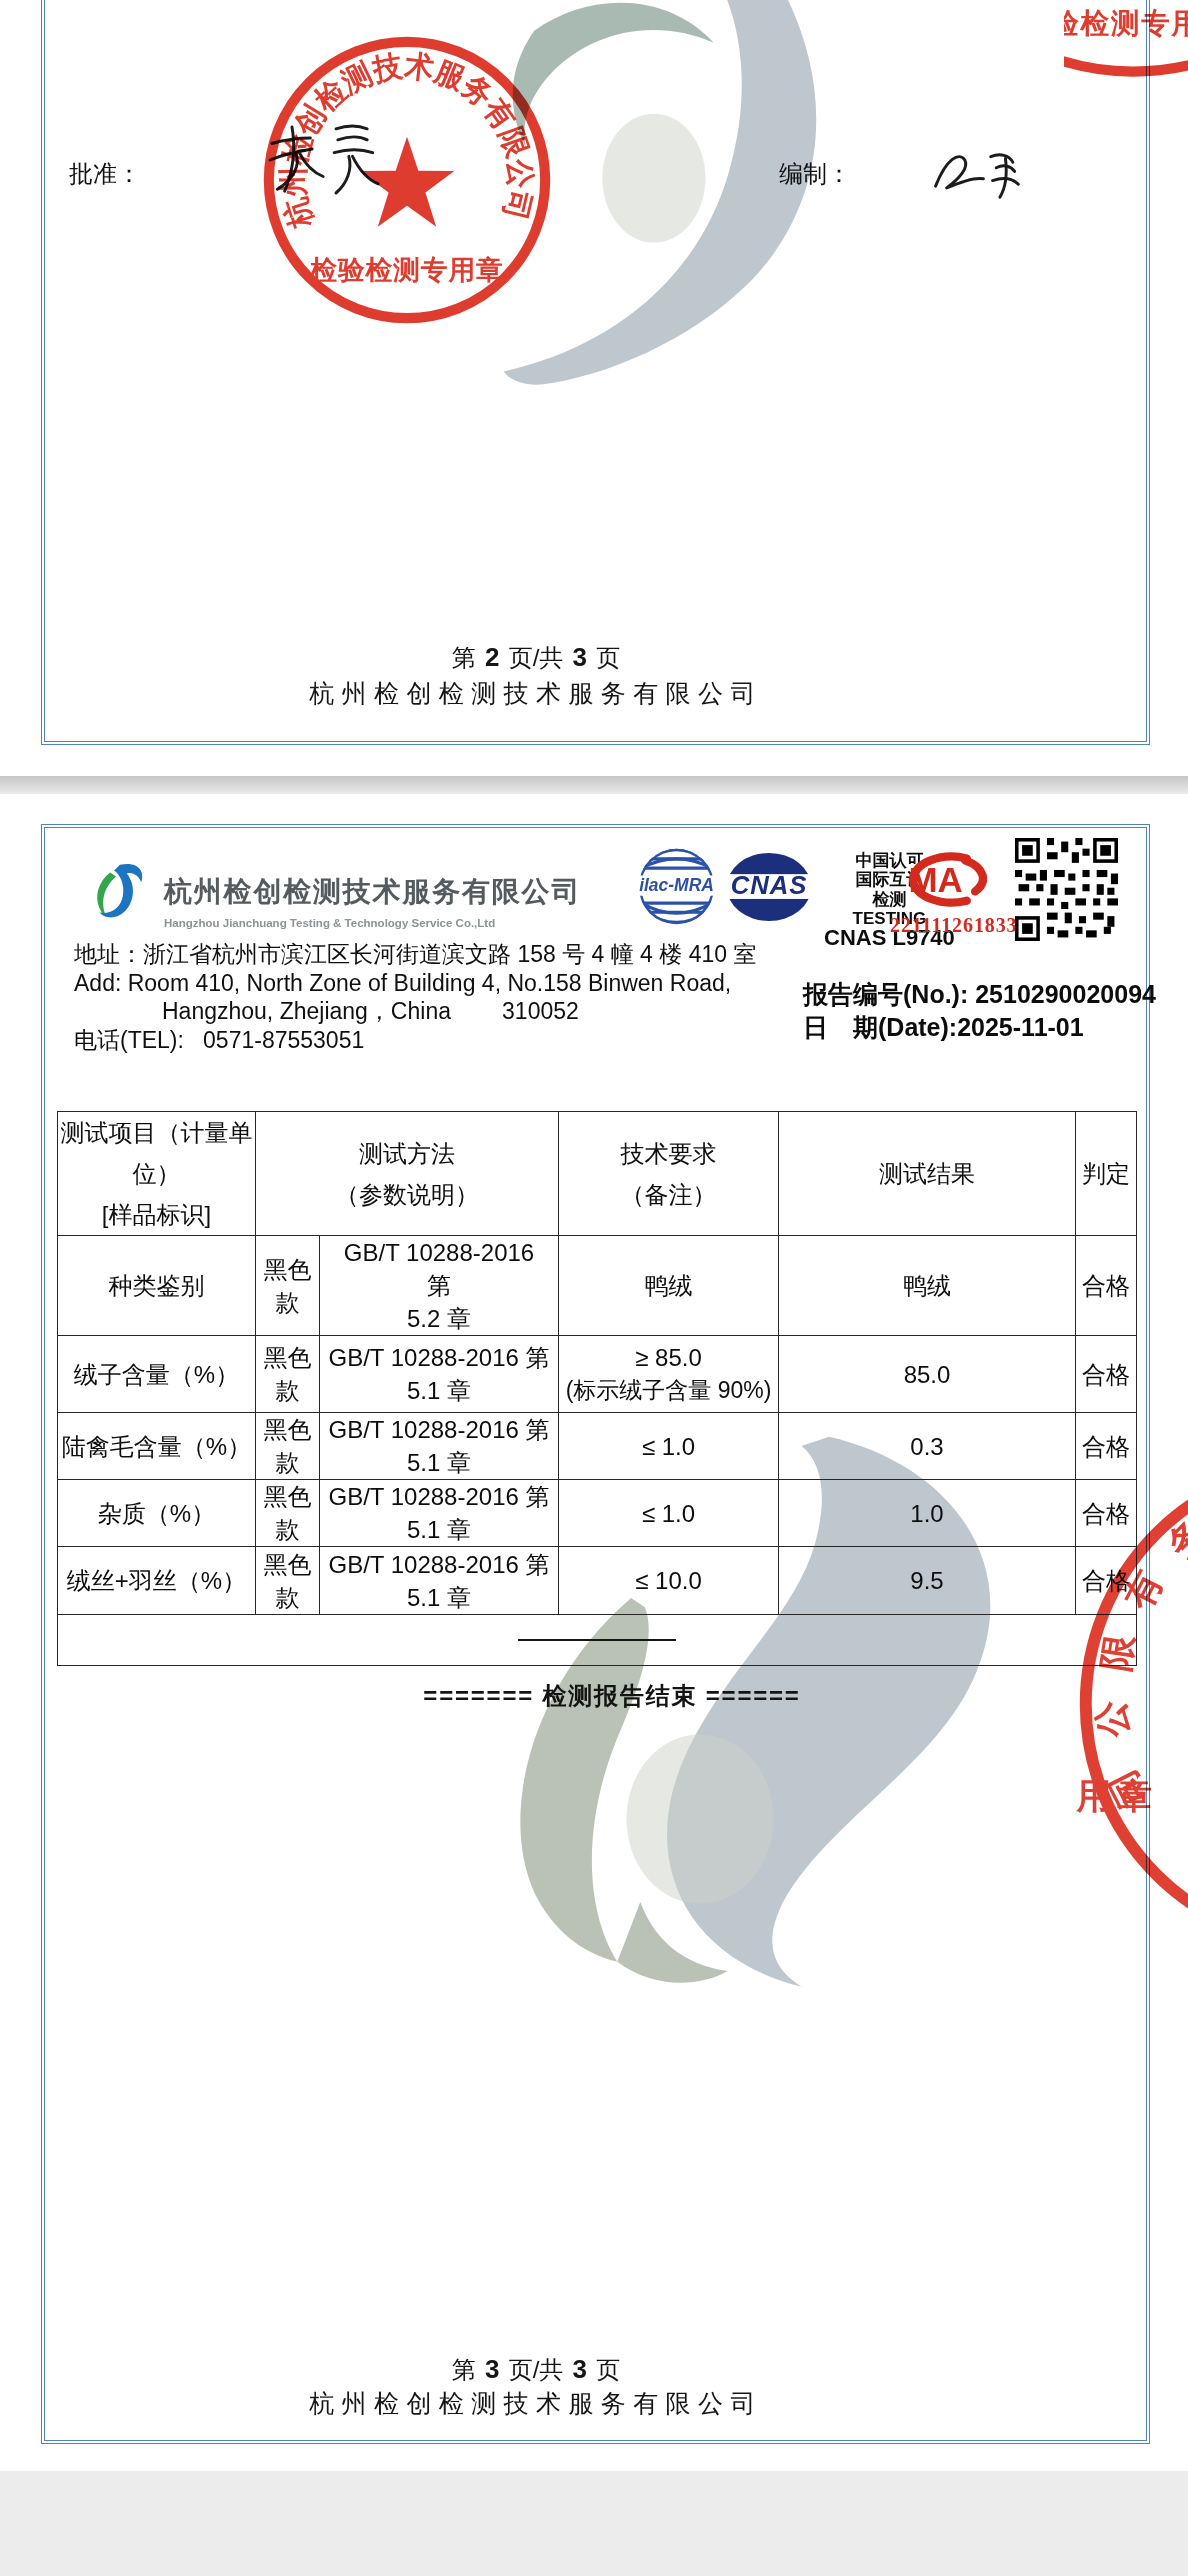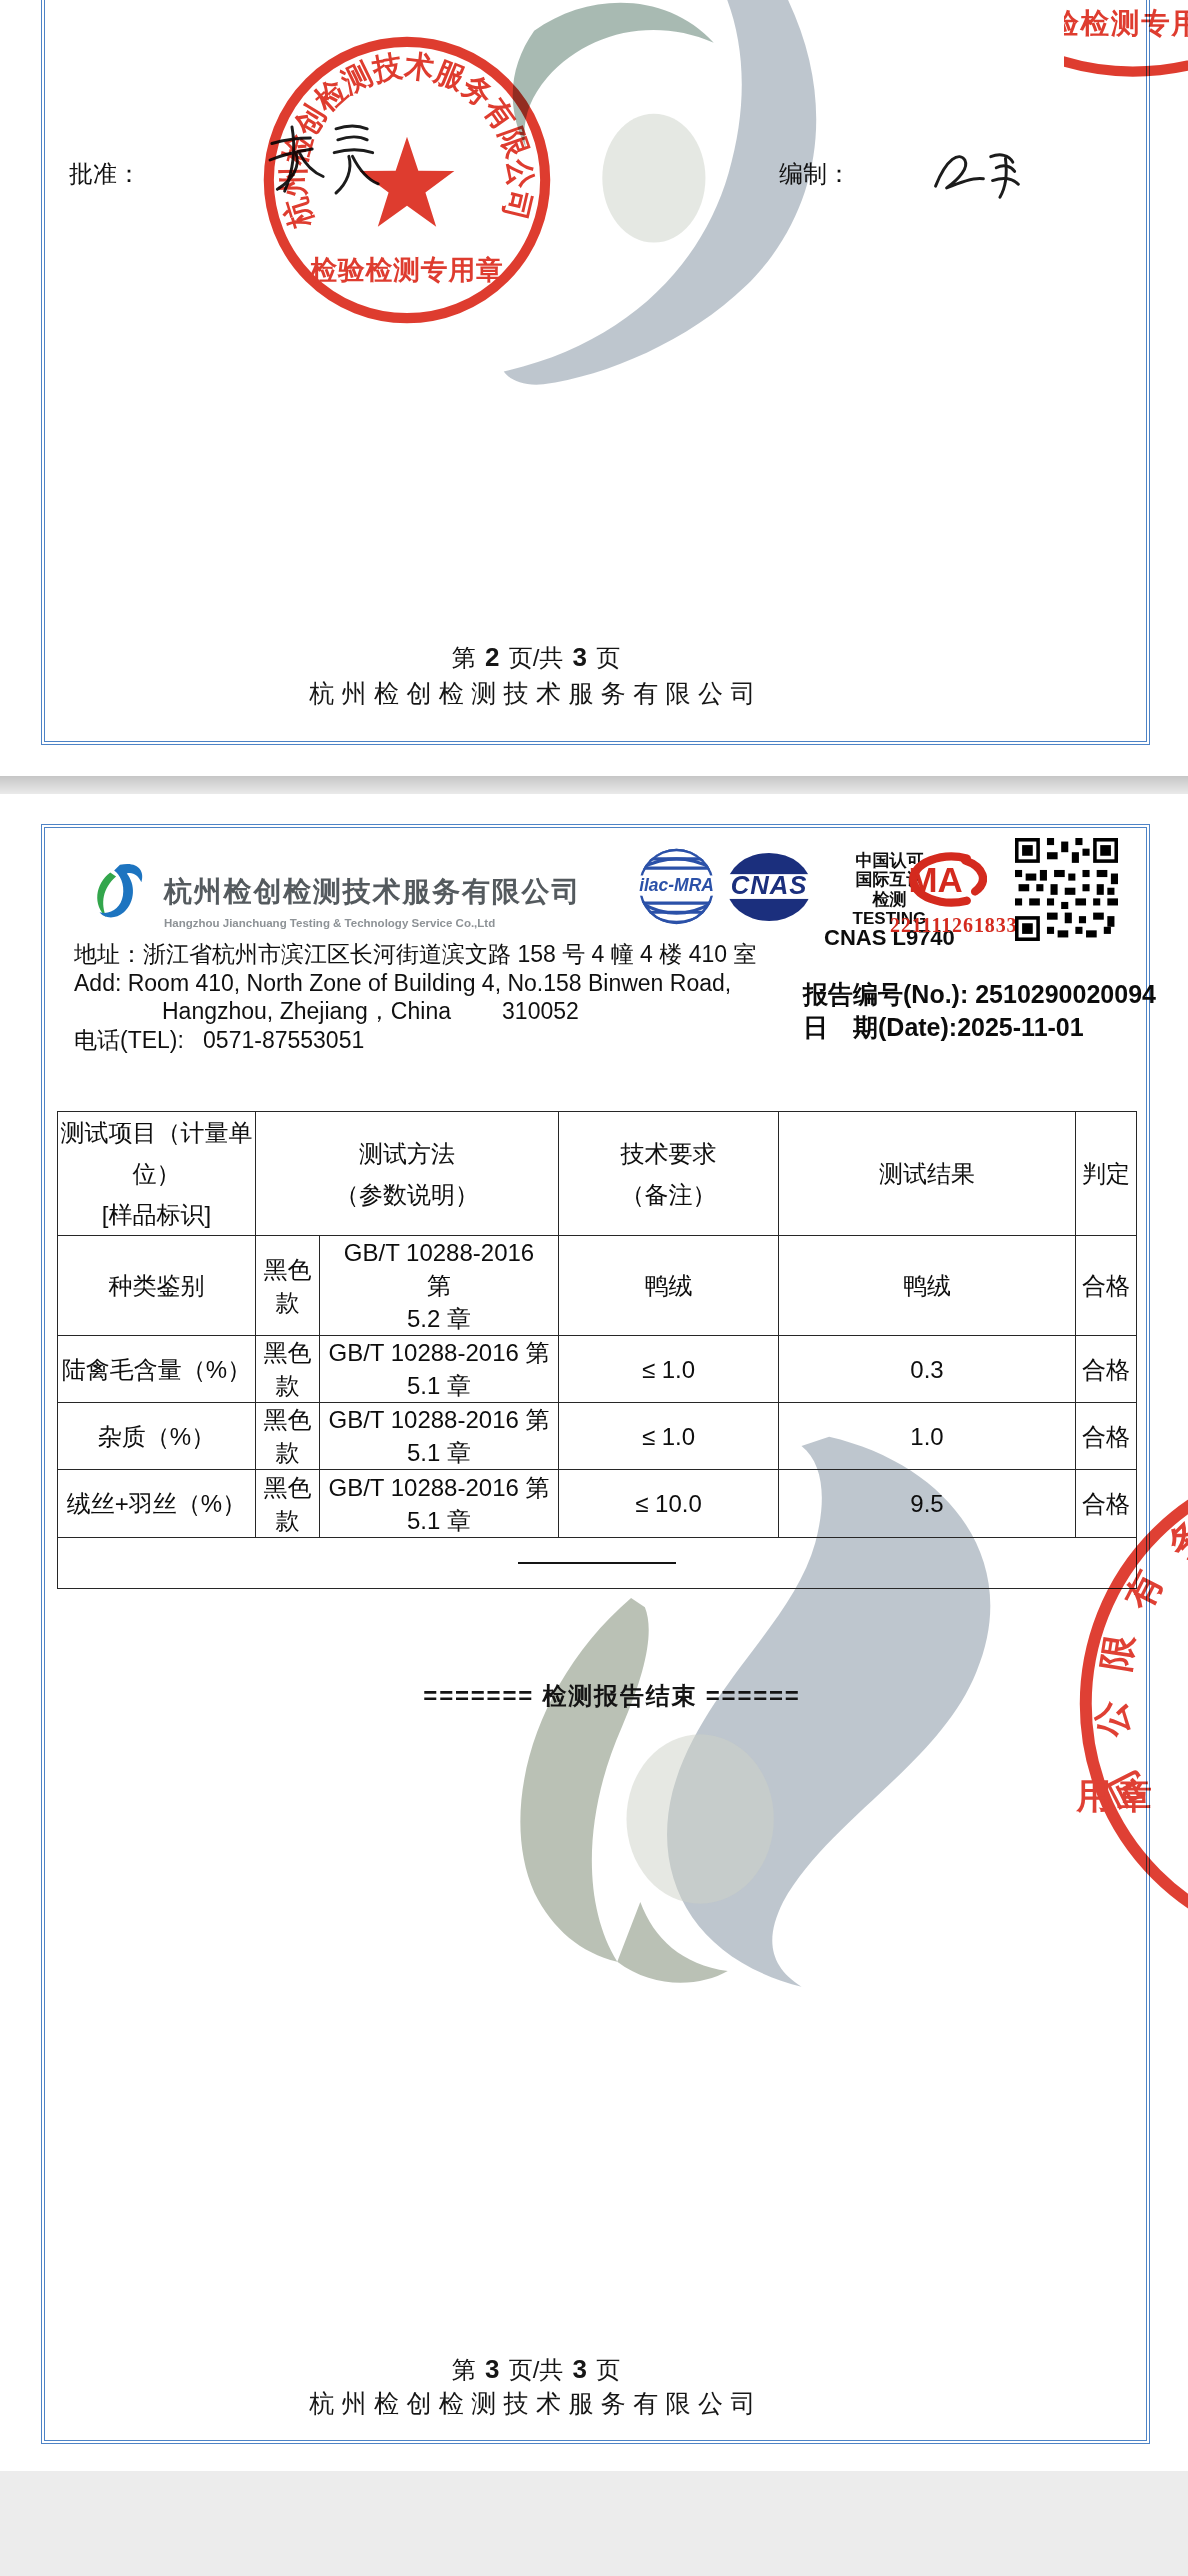--- a/index.html
+++ b/index.html
@@ -265,20 +265,37 @@
           <div>GB/T 10288-2016　第</div>
           <div>5.2 章</div>
         </td>
         <td>
           <div>鸭绒</div>
         </td>
         <td>鸭绒</td>
         <td>合格</td>
       </tr>
 
+      <tr style="height:77px;">
+        <td>绒子含量（%）</td>
+        <td>
+          <div>黑色</div>
+          <div>款</div>
+        </td>
+        <td>
+          <div>GB/T 10288-2016 第</div>
+          <div>5.1 章</div>
+        </td>
+        <td>
+          <div>≥ 85.0</div>
+          <div class="small">(标示绒子含量 90%)</div>
+        </td>
+        <td>85.0</td>
+        <td>合格</td>
+      </tr>
 
       <tr style="height:66px;">
         <td>陆禽毛含量（%）</td>
         <td>
           <div>黑色</div>
           <div>款</div>
         </td>
         <td>
           <div>GB/T 10288-2016 第</div>
           <div>5.1 章</div>

